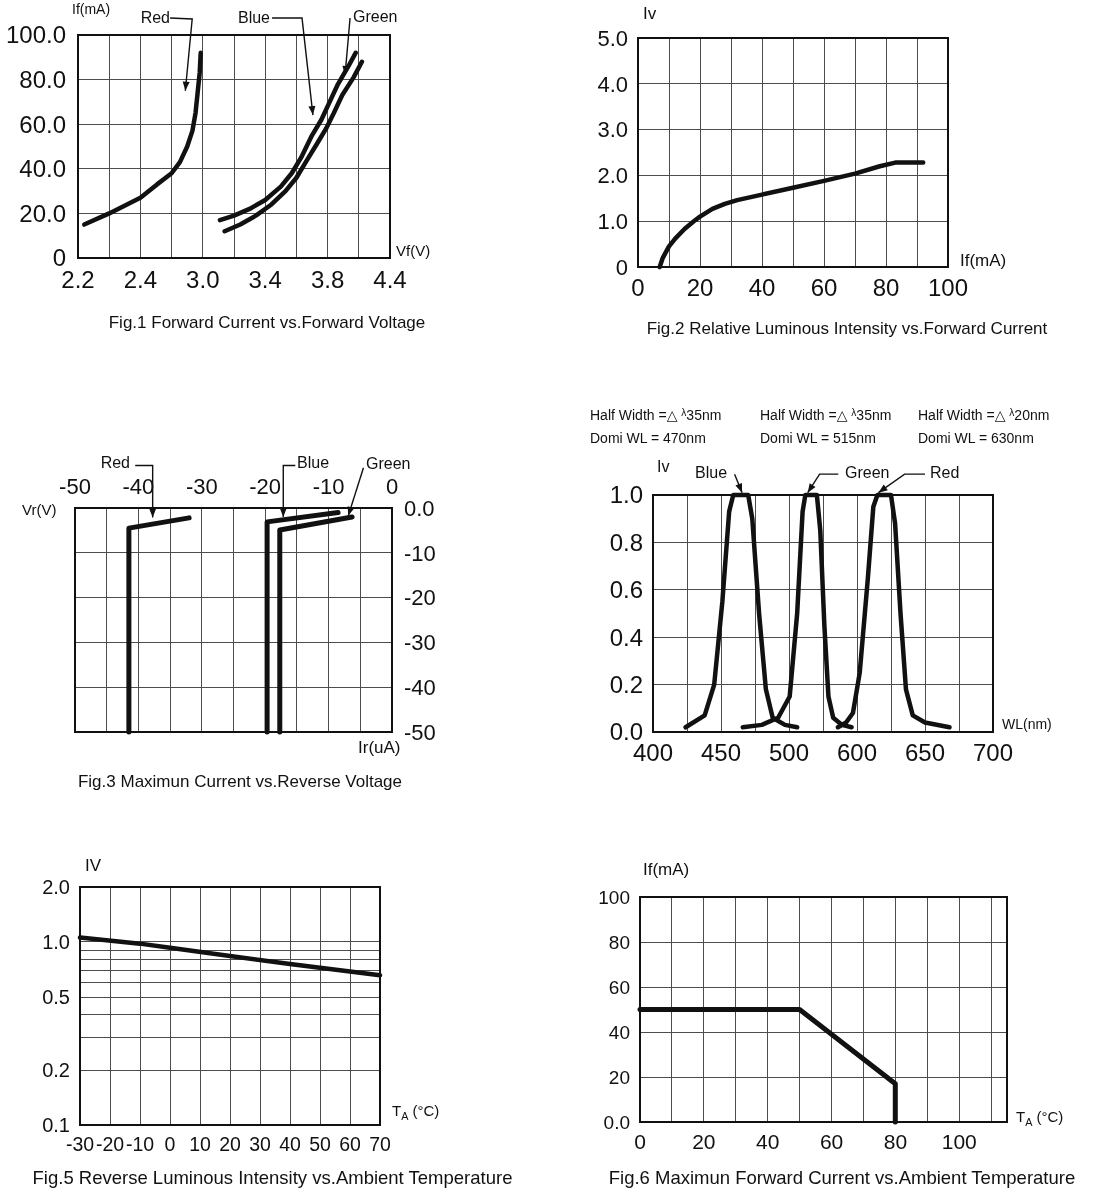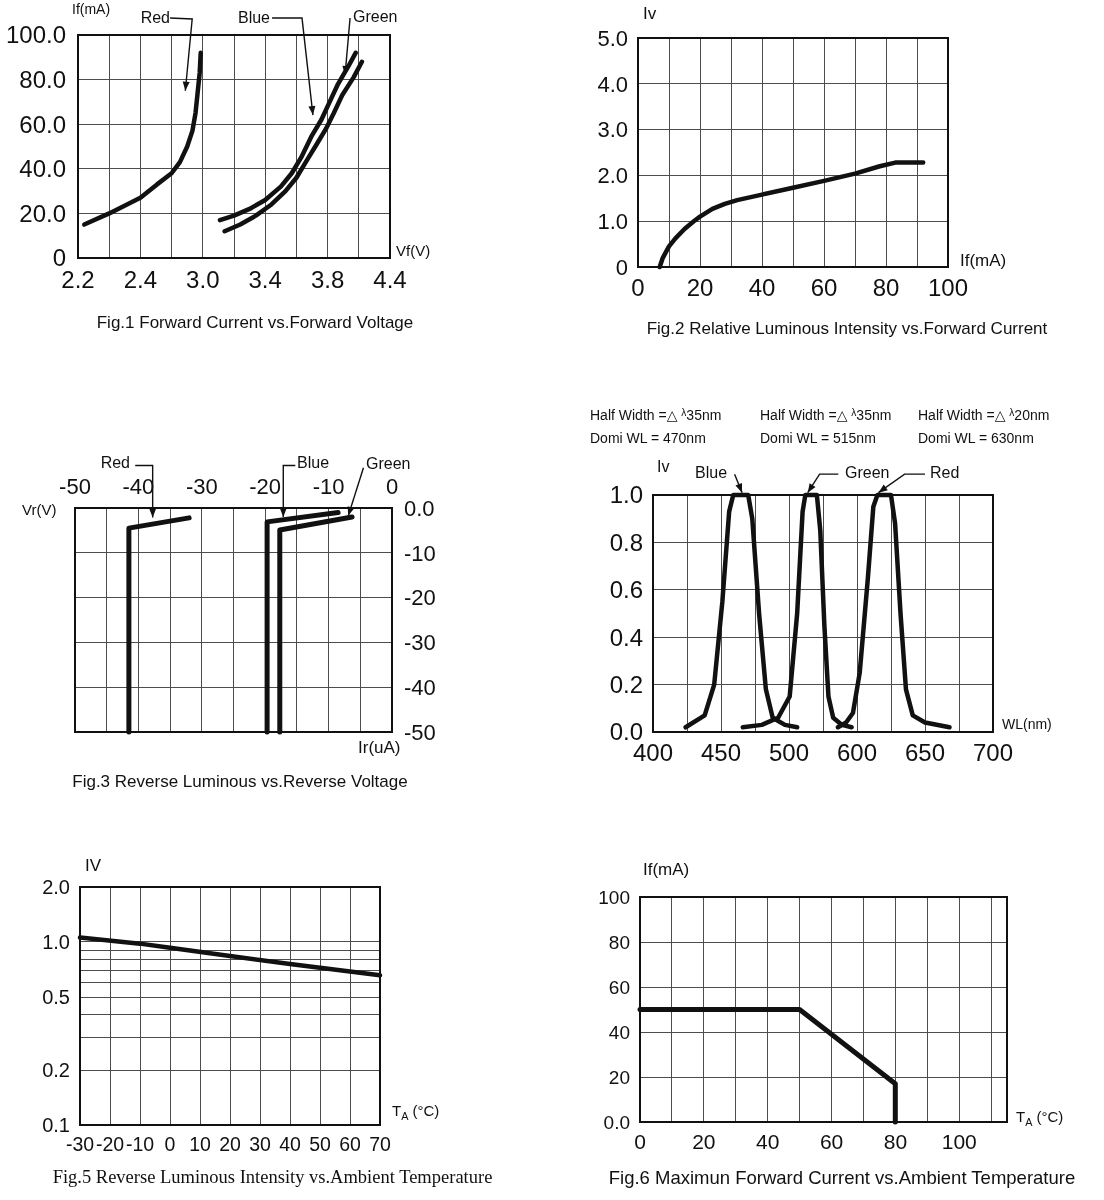--- a/index.html
+++ b/index.html
@@ -8,25 +8,25 @@
   .figure{position:absolute;}
   .chart{position:absolute;left:0;top:0;right:0;bottom:0;}
   svg{font-family:inherit;}
   .caption{position:absolute;text-align:center;font-size:17px;color:#111;white-space:nowrap;}
   #fig1{left:0;top:0;width:552px;height:352px;}
   #fig2{left:552px;top:0;width:552px;height:352px;}
   #fig3{left:0;top:428px;width:552px;height:392px;}
   #fig4{left:552px;top:390px;width:552px;height:425px;}
   #fig5{left:0;top:850px;width:552px;height:350px;}
   #fig6{left:552px;top:850px;width:552px;height:350px;}
-  #fig1 .caption{top:313px;left:4px;width:470px;padding-left:16px;}
+  #fig1 .caption{top:313px;left:16px;width:470px;padding-left:16px;}
   #fig2 .caption{top:319px;left:30px;width:530px;}
   #fig3 .caption{top:344px;left:0;width:480px;}
   #fig4 .caption{top:378px;left:20px;width:530px;}
-  #fig5 .caption{top:317px;left:0;width:545px;font-size:18.5px;font-family:Liberation Serif, serif;}
+  #fig5 .caption{top:317px;left:0;width:545px;font-size:18.5px;}
   #fig6 .caption{top:317px;left:25px;width:530px;font-size:18.5px;}
 </style>
 </head>
 <body>
 
 <div class="page">
   <section class="figure" id="fig1">
     <div class="chart"><svg width="552" height="352" viewBox="0 0 552 352">
           <line x1="78" y1="35" x2="78" y2="258" stroke="#4d4d4d" stroke-width="1" shape-rendering="crispEdges"></line>
           <line x1="109.2" y1="35" x2="109.2" y2="258" stroke="#4d4d4d" stroke-width="1" shape-rendering="crispEdges"></line>
@@ -153,21 +153,21 @@
           <text x="130" y="40" fill="#111111" font-size="16" text-anchor="end"><tspan dy="0">Red</tspan></text>
           <polyline points="135.23000000000002,37.44 152.665,37.44 152.665,89.408" fill="none" stroke="#111111" stroke-width="1.4"></polyline>
           <polygon points="152.665,89.408 156.165,80.408 149.165,80.408" fill="#111111"></polygon>
           <text x="297" y="40" fill="#111111" font-size="16" text-anchor="start"><tspan dy="0">Blue</tspan></text>
           <polyline points="295.315,37.44 283.269,37.44 283.269,88.96000000000001" fill="none" stroke="#111111" stroke-width="1.4"></polyline>
           <polygon points="283.269,88.96000000000001 286.769,79.96000000000001 279.769,79.96000000000001" fill="#111111"></polygon>
           <text x="366" y="41" fill="#111111" font-size="16" text-anchor="start"><tspan dy="0">Green</tspan></text>
           <polyline points="363.47,39.68 348.254,87.84" fill="none" stroke="#111111" stroke-width="1.4"></polyline>
           <polygon points="348.254,87.84 354.30279882496114,80.31258126744974 347.6280218666532,78.20370655404416" fill="#111111"></polygon>
         </svg></div>
-    <div class="caption">Fig.3 Reverse Luminous vs.Reverse Voltage</div>
+    <div class="caption">Fig.3 Maximun Current vs.Reverse Voltage</div>
   </section>
   <section class="figure" id="fig4">
     <div class="chart"><svg width="552" height="425" viewBox="0 0 552 425">
           <line x1="101" y1="105" x2="101" y2="342" stroke="#4d4d4d" stroke-width="1" shape-rendering="crispEdges"></line>
           <line x1="135" y1="105" x2="135" y2="342" stroke="#4d4d4d" stroke-width="1" shape-rendering="crispEdges"></line>
           <line x1="169" y1="105" x2="169" y2="342" stroke="#4d4d4d" stroke-width="1" shape-rendering="crispEdges"></line>
           <line x1="203" y1="105" x2="203" y2="342" stroke="#4d4d4d" stroke-width="1" shape-rendering="crispEdges"></line>
           <line x1="237" y1="105" x2="237" y2="342" stroke="#4d4d4d" stroke-width="1" shape-rendering="crispEdges"></line>
           <line x1="271" y1="105" x2="271" y2="342" stroke="#4d4d4d" stroke-width="1" shape-rendering="crispEdges"></line>
           <line x1="305" y1="105" x2="305" y2="342" stroke="#4d4d4d" stroke-width="1" shape-rendering="crispEdges"></line>

